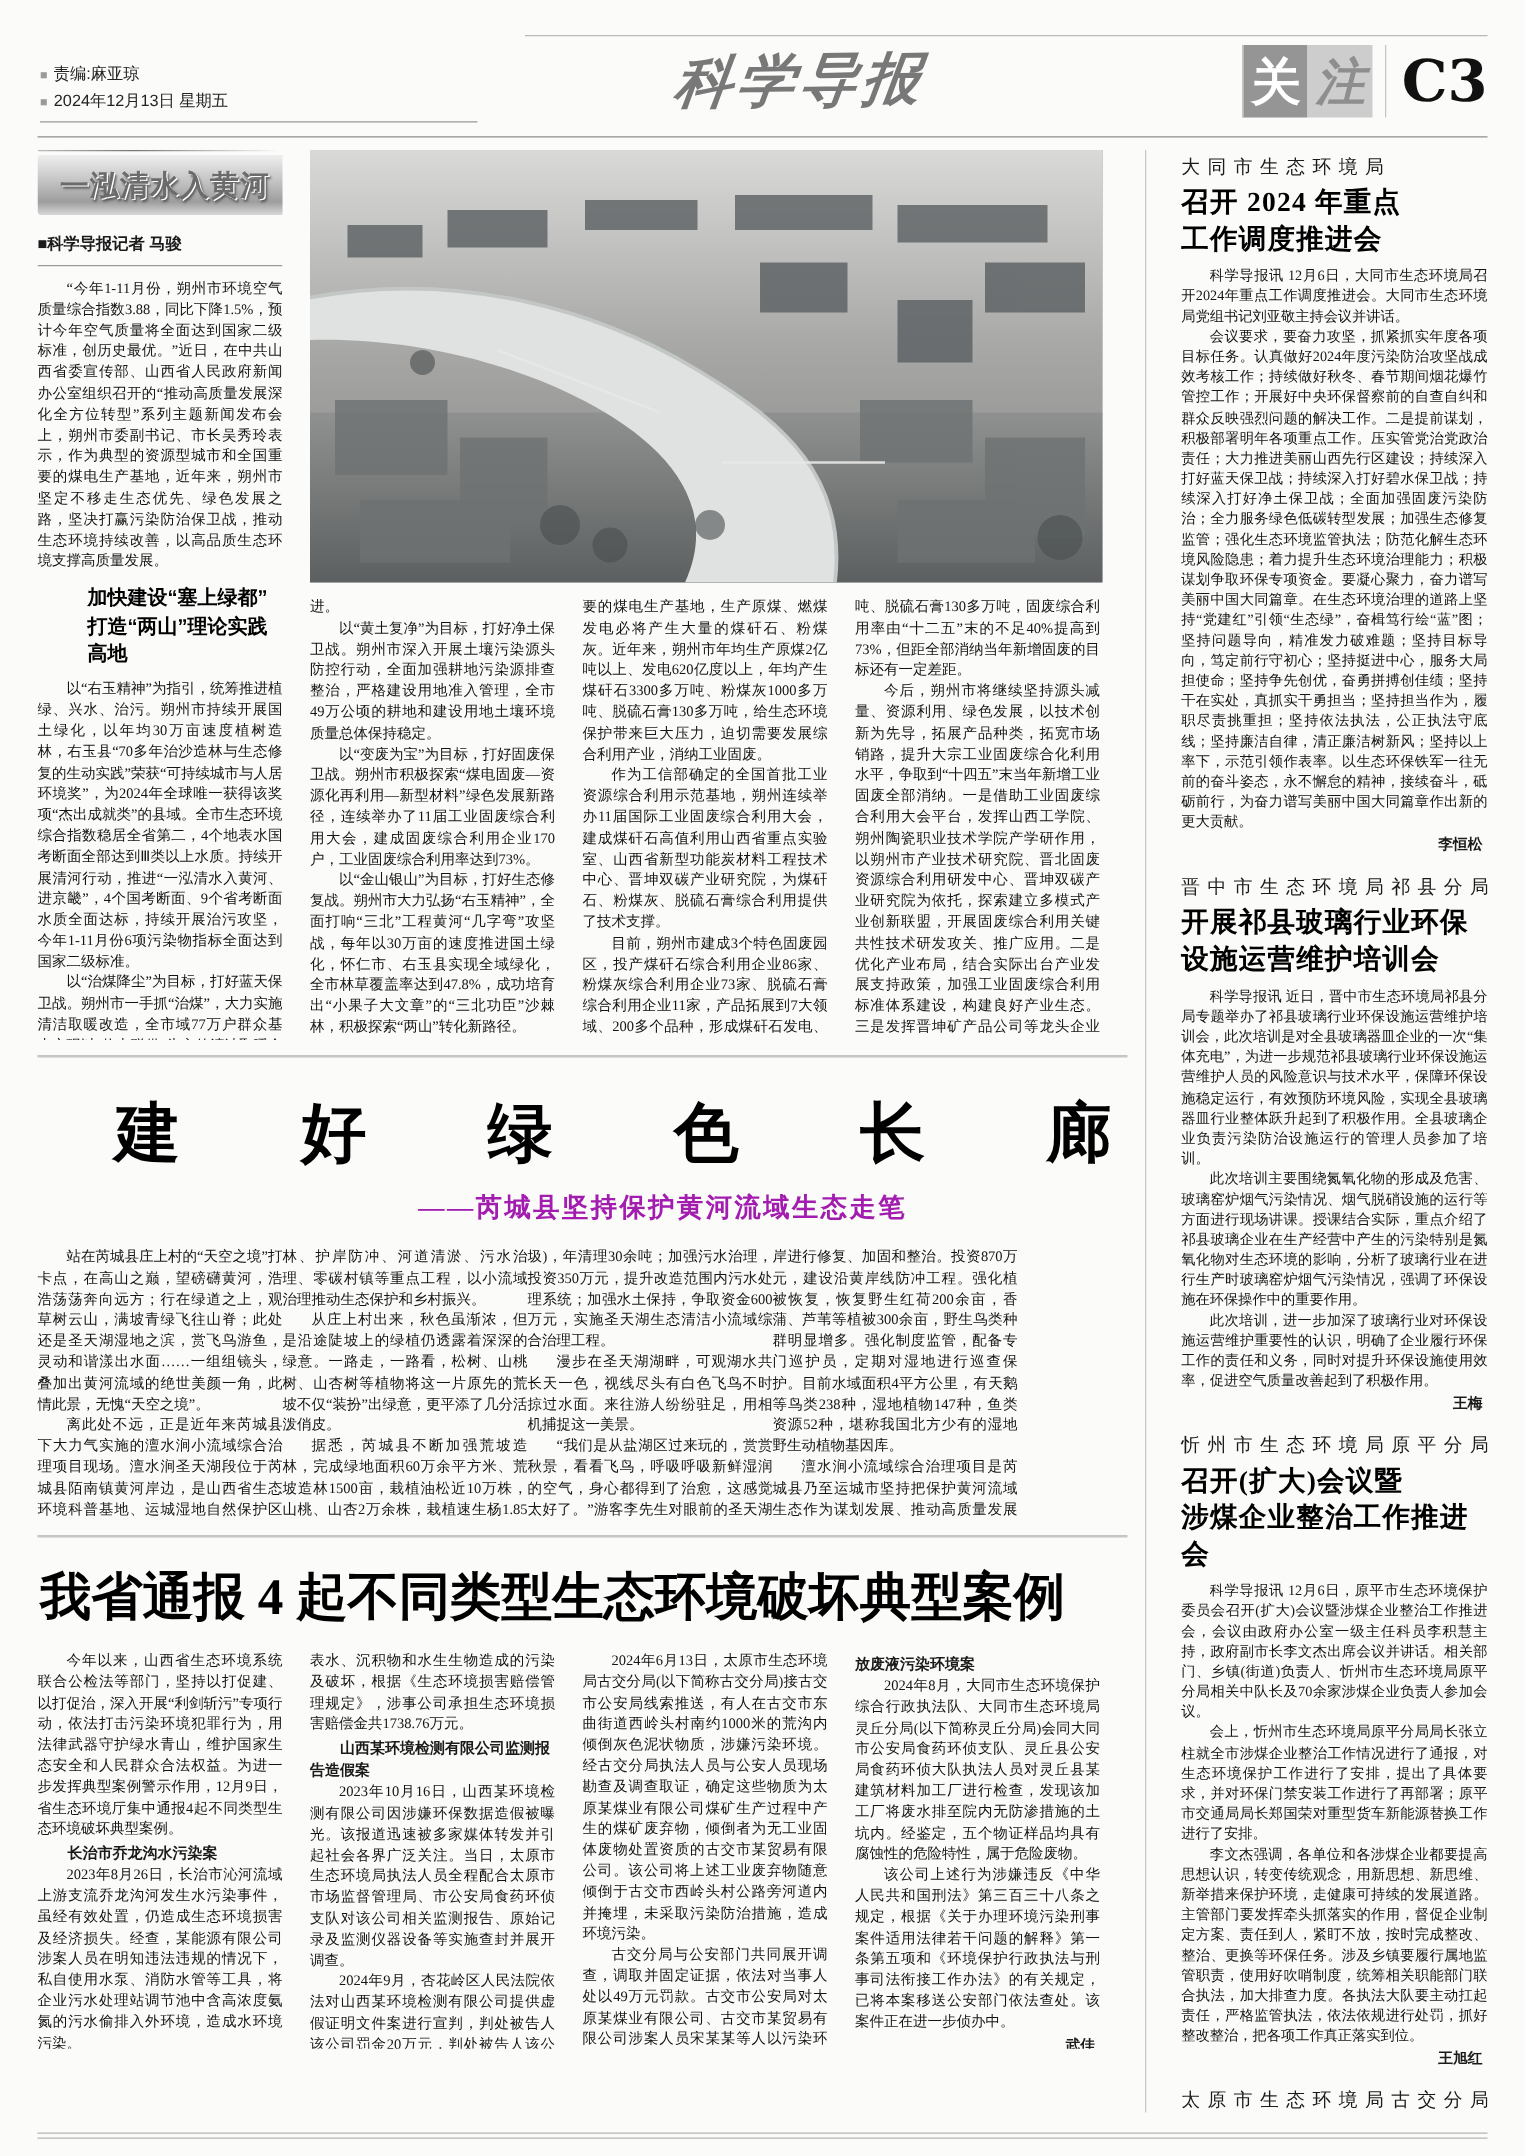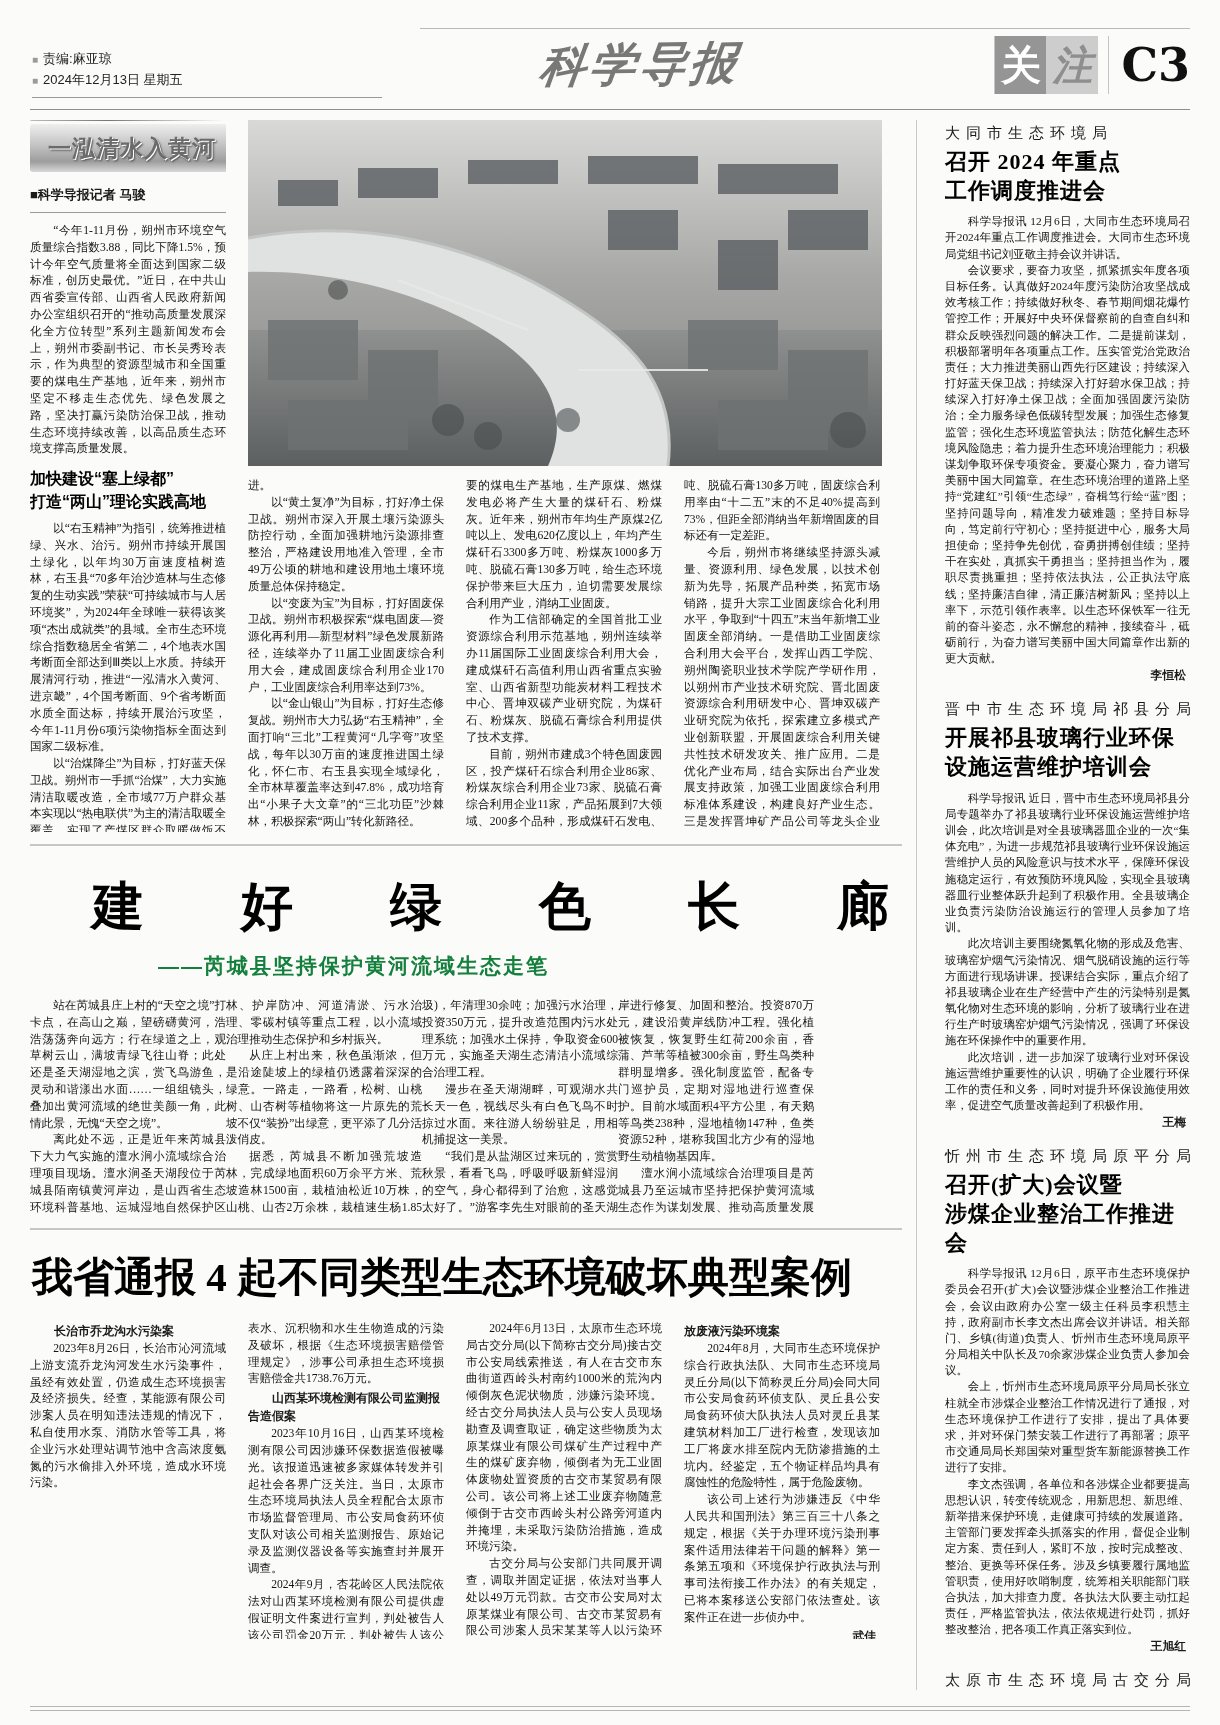--- a/index.html
+++ b/index.html
@@ -59,22 +59,22 @@
   .case-head { font-family:"Liberation Sans",sans-serif; font-weight:bold; font-size:12px;
                line-height:1.5; text-indent:2em; margin:1px 0; }
   .case-head.cont { text-indent:0; }
   .author-line { text-align:right; font-weight:bold; font-size:11.8px; padding-right:4px; margin-top:2px; }
 
   .sec-rule { height:2px; background:#c6c6c6; margin:12px 0 0 0; }
 
   
   .green-title { font-family:"Liberation Serif",serif; font-weight:bold; font-size:52px; color:#000;
                  letter-spacing:42px; margin:26px 0 10px 62px; white-space:nowrap; }
-  .green-sub { font-family:Liberation Sans, sans-serif; font-weight:bold; font-size:21px; color:#15803d;
-               margin:0 0 18px 128px; letter-spacing:2px; }
+  .green-sub { font-family:Liberation Serif, serif; font-weight:bold; font-size:21px; color:#a21caf;
+               margin:0 0 18px 128px; letter-spacing:2px;text-align:center; }
   .green-cols { display:flex; height:218px; overflow:hidden; }
 
   
   .cases-title { font-family:"Liberation Serif",serif; font-weight:bold; font-size:41px; color:#000;
                  letter-spacing:0px; margin:20px 0 16px 2px; white-space:nowrap; }
   .cases-cols { display:flex; gap:22px; height:318px; overflow:hidden; }
 
   
   .sb-article { margin-bottom:16px; }
   .sb-dept { font-size:15px; letter-spacing:6px; color:#1a1a1a; margin-bottom:5px; white-space:nowrap; }
@@ -109,21 +109,21 @@
 
 
       <section class="lead-row">
         <div class="col">
           <div class="kicker">
             <span>一泓清水入黄河</span>
           </div>
           <div class="byline">■科学导报记者 马骏</div>
           <div>
               <p class="body-p">“今年1-11月份，朔州市环境空气质量综合指数3.88，同比下降1.5%，预计今年空气质量将全面达到国家二级标准，创历史最优。”近日，在中共山西省委宣传部、山西省人民政府新闻办公室组织召开的“推动高质量发展深化全方位转型”系列主题新闻发布会上，朔州市委副书记、市长吴秀玲表示，作为典型的资源型城市和全国重要的煤电生产基地，近年来，朔州市坚定不移走生态优先、绿色发展之路，坚决打赢污染防治保卫战，推动生态环境持续改善，以高品质生态环境支撑高质量发展。</p>
-              <h3 class="col-subhead" style="white-space: pre-line;">加快建设“塞上绿都”
+              <h3 class="col-subhead" style="white-space: pre-line; margin-left: 40px;">加快建设“塞上绿都”
 打造“两山”理论实践高地</h3>
               <p class="body-p">以“右玉精神”为指引，统筹推进植绿、兴水、治污。朔州市持续开展国土绿化，以年均30万亩速度植树造林，右玉县“70多年治沙造林与生态修复的生动实践”荣获“可持续城市与人居环境奖”，为2024年全球唯一获得该奖项“杰出成就类”的县域。全市生态环境综合指数稳居全省第二，4个地表水国考断面全部达到Ⅲ类以上水质。持续开展清河行动，推进“一泓清水入黄河、进京畿”，4个国考断面、9个省考断面水质全面达标，持续开展治污攻坚，今年1-11月份6项污染物指标全面达到国家二级标准。</p>
               <p class="body-p">以“治煤降尘”为目标，打好蓝天保卫战。朔州市一手抓“治煤”，大力实施清洁取暖改造，全市域77万户群众基本实现以“热电联供”为主的清洁取暖全覆盖，实现了产煤区群众取暖做饭不燃煤。一手抓“降尘”，统筹推进工地、道路、裸地、堆场、工业企业无组织排放扬尘“五尘”同治，持续开展涉煤企业整治，加快优化调整运输结构，实现了产煤区看不到露天散煤。</p>
             </div>
         </div>
         <div class="lead-right">
           <div class="photo-wrap">
             <svg width="634" height="346" viewBox="0 0 634 346" xmlns="http://www.w3.org/2000/svg">
               <defs>
                 <linearGradient id="sky" x1="0" y1="0" x2="0" y2="1">
@@ -217,20 +217,21 @@
             </div>
         </div>
       </section>
 
       <div class="sec-rule"></div>
 
       <section>
         <h2 class="cases-title">我省通报 4 起不同类型生态环境破坏典型案例</h2>
         <div class="cases-cols">
           <div class="col">
+              <p class="body-p">今年以来，山西省生态环境系统联合公检法等部门，坚持以打促建、以打促治，深入开展“利剑斩污”专项行动，依法打击污染环境犯罪行为，用法律武器守护绿水青山，维护国家生态安全和人民群众合法权益。为进一步发挥典型案例警示作用，12月9日，省生态环境厅集中通报4起不同类型生态环境破坏典型案例。</p>
               <p class="case-head">长治市乔龙沟水污染案</p>
               <p class="body-p">2023年8月26日，长治市沁河流域上游支流乔龙沟河发生水污染事件，虽经有效处置，仍造成生态环境损害及经济损失。经查，某能源有限公司涉案人员在明知违法违规的情况下，私自使用水泵、消防水管等工具，将企业污水处理站调节池中含高浓度氨氮的污水偷排入外环境，造成水环境污染。</p>
             </div>
           <div class="col">
               <p class="body-p cont">表水、沉积物和水生生物造成的污染及破坏，根据《生态环境损害赔偿管理规定》，涉事公司承担生态环境损害赔偿金共1738.76万元。</p>
               <p class="case-head">山西某环境检测有限公司监测报告造假案</p>
               <p class="body-p">2023年10月16日，山西某环境检测有限公司因涉嫌环保数据造假被曝光。该报道迅速被多家媒体转发并引起社会各界广泛关注。当日，太原市生态环境局执法人员全程配合太原市市场监督管理局、市公安局食药环侦支队对该公司相关监测报告、原始记录及监测仪器设备等实施查封并展开调查。</p>
               <p class="body-p">2024年9月，杏花岭区人民法院依法对山西某环境检测有限公司提供虚假证明文件案进行宣判，判处被告人该公司罚金20万元，判处被告人该公司法人代表李某等3人有期徒刑1年至1年6个月不等，并处2万元至5万元的罚金。</p>
             </div>
           <div class="col">

